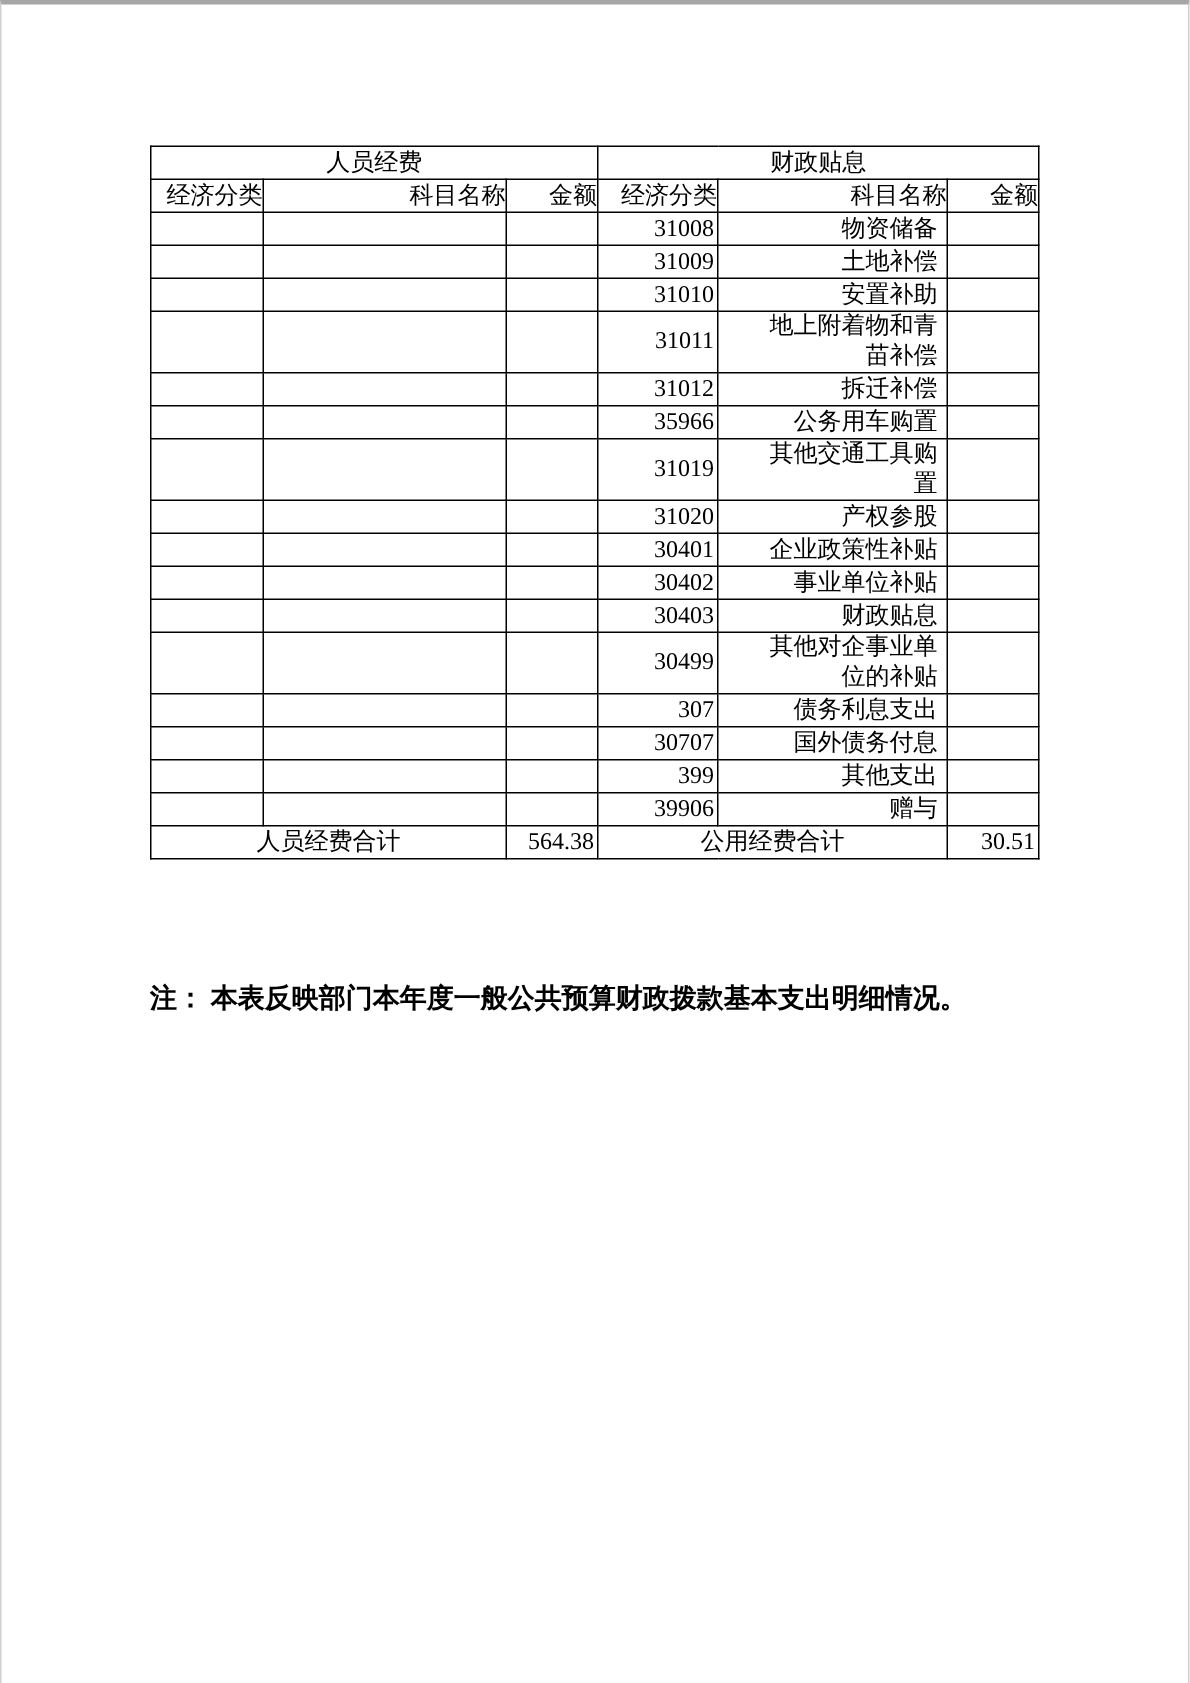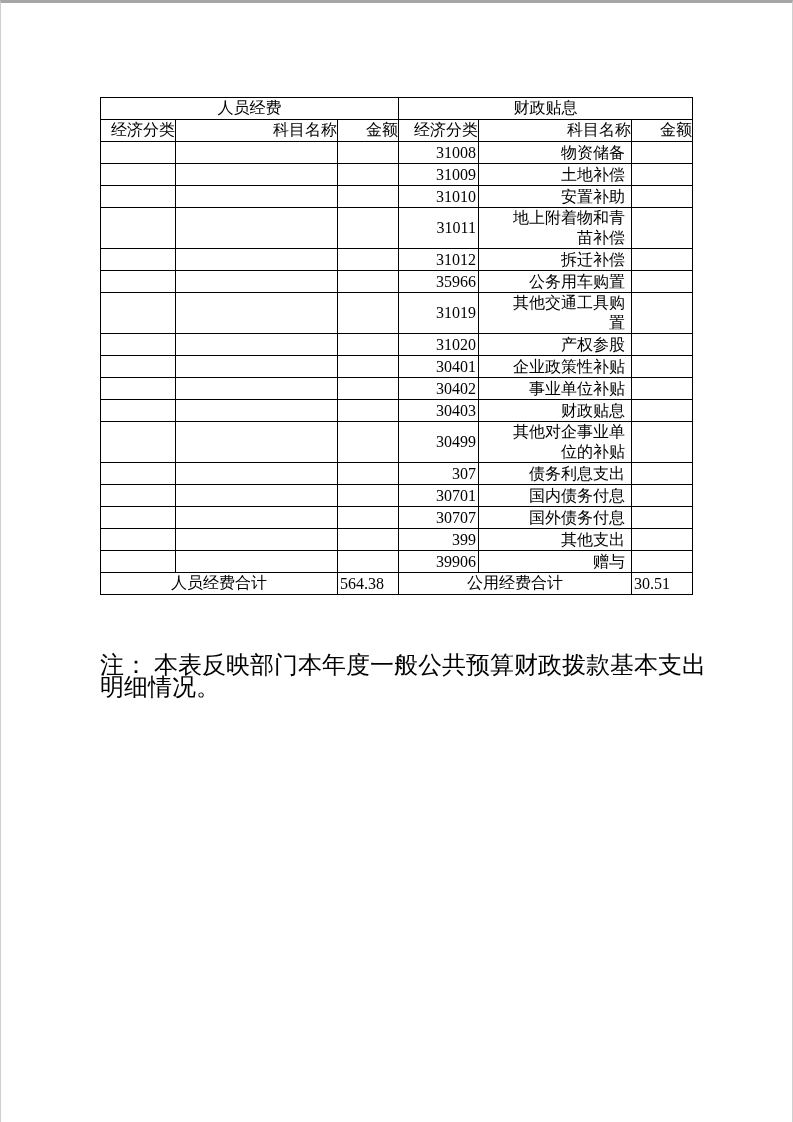--- a/index.html
+++ b/index.html
@@ -22,24 +22,24 @@
   }
   tr.rs{height:22px;}
   tr.rd{height:40px;margin-left:44px;}
   tr.rh{height:20px;}
   th.gh{text-align:center;padding:0;}
   th.ch{text-align:right;padding:0;}
   td.code{text-align:right;padding:0 2px 0 8px;}
   td.name{text-align:right;padding:0 6px;white-space:pre-wrap;line-height:20px;word-break:break-all;}
   td.amt{text-align:center;padding:0 2px;}
   td.total-label{text-align:center;padding:0;margin-left:24px;}
-  td.total-val{text-align:left;padding:0 2px;}
+  td.total-val{text-align:right;padding:0 2px;}
   .note{
     position:absolute;left:100px;top:654px;width:620px;
-    font-size:24px;line-height:22px;white-space:pre-wrap;
+    font-size:18px;line-height:22px;white-space:pre-wrap;font-weight:bold;
   }
 </style>
 </head>
 <body>
 
 <div class="page-frame"></div>
 
 <table class="budget">
   <colgroup>
     <col style="width:75px">
@@ -164,28 +164,20 @@
         <td class="name"></td>
         <td class="amt"></td>
     <td class="code">307</td>
     <td class="name">债务利息支出</td>
     <td class="amt"></td>
   </tr>
   <tr class="rs">
     <td class="code"></td>
         <td class="name"></td>
         <td class="amt"></td>
-    <td class="code">30701</td>
-    <td class="name">　国内债务付息</td>
-    <td class="amt"></td>
-  </tr>
-  <tr class="rs">
-    <td class="code"></td>
-        <td class="name"></td>
-        <td class="amt"></td>
     <td class="code">30707</td>
     <td class="name">　国外债务付息</td>
     <td class="amt"></td>
   </tr>
   <tr class="rs">
     <td class="code"></td>
         <td class="name"></td>
         <td class="amt"></td>
     <td class="code">399</td>
     <td class="name">其他支出</td>

